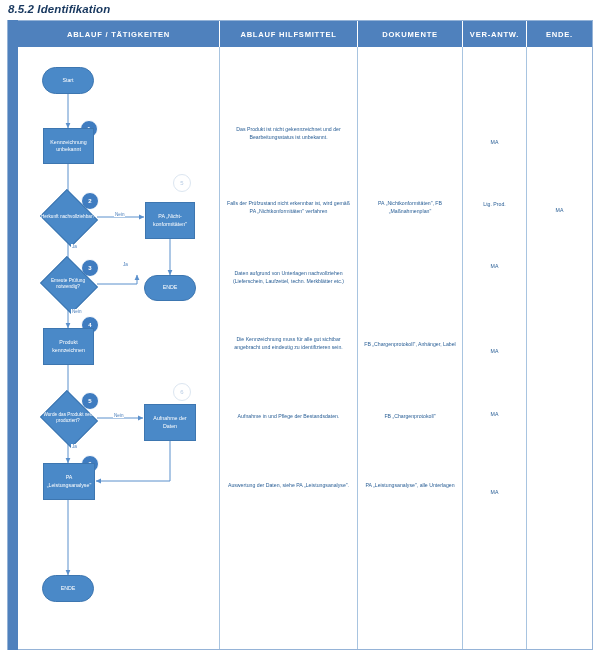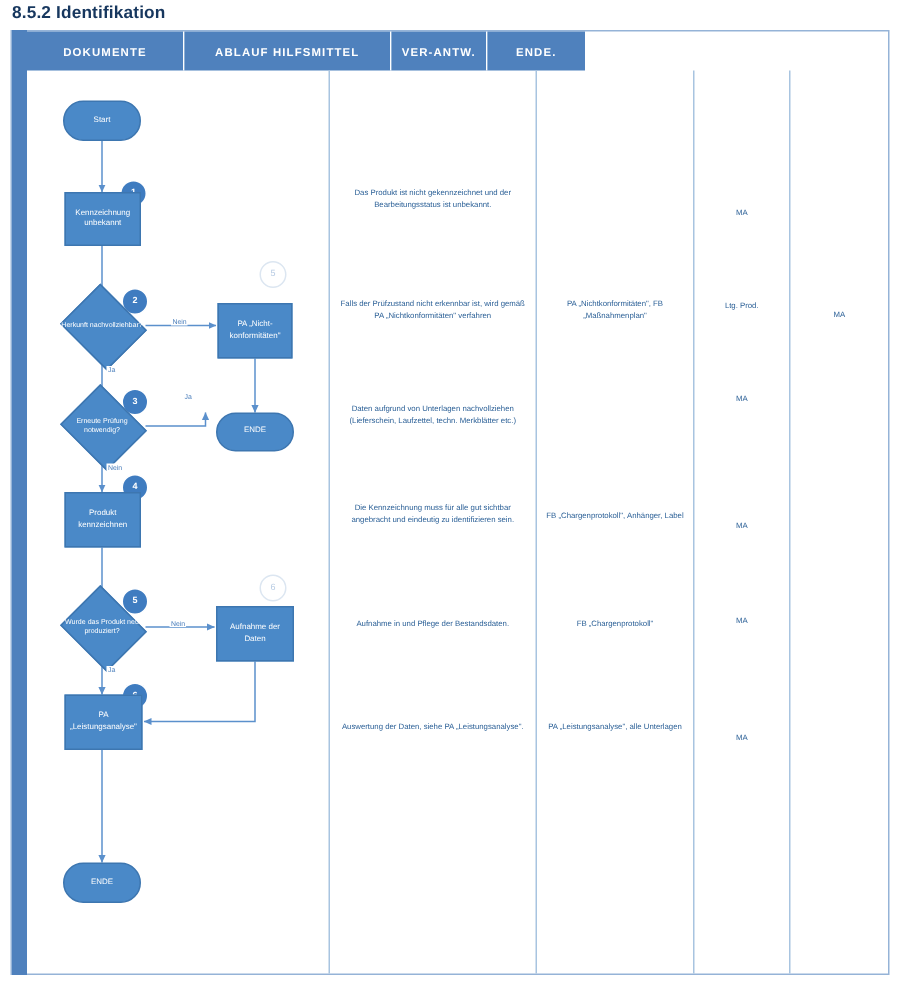--- a/index.html
+++ b/index.html
@@ -8,20 +8,21 @@
     width:600px;height:657px;position:relative;overflow:hidden;
     color:#1f4e79;
   }
   .page{position:absolute;inset:0;}
 
   
   .title{
     position:absolute;left:8px;top:3px;
     font-size:11.5px;font-weight:bold;color:#17375e;
     letter-spacing:.1px;
+    font-style:italic;
   }
 
   
   .frame{
     position:absolute;left:7px;top:20px;width:586px;height:630px;
     border:1px solid #95b3d7;box-sizing:border-box;background:#fff;
   }
   .phase-bar{
     position:absolute;left:8px;top:20px;width:10px;height:630px;
     background:#4f81bd;
@@ -122,22 +123,23 @@
 
   <div class="title">8.5.2 Identifikation</div>
 
   <div class="frame"></div>
 
   <div class="phase-bar">
     
   </div>
 
   <div class="hdr">
+    <div class="cell c-ablauf">ABLAUF / TÄTIGKEITEN</div>
+    <div class="cell c-hilf">ABLAUF HILFSMITTEL</div>
     <div class="cell c-dok">DOKUMENTE</div>
-    <div class="cell c-hilf">ABLAUF HILFSMITTEL</div>
     <div class="cell c-ver">VER-ANTW.</div>
     <div class="cell c-mit">ENDE.</div>
   </div>
 
   <div class="body-row">
 
     <div class="col c-ablauf">
       <div class="canvas">
 
         <svg width="202" height="602">

